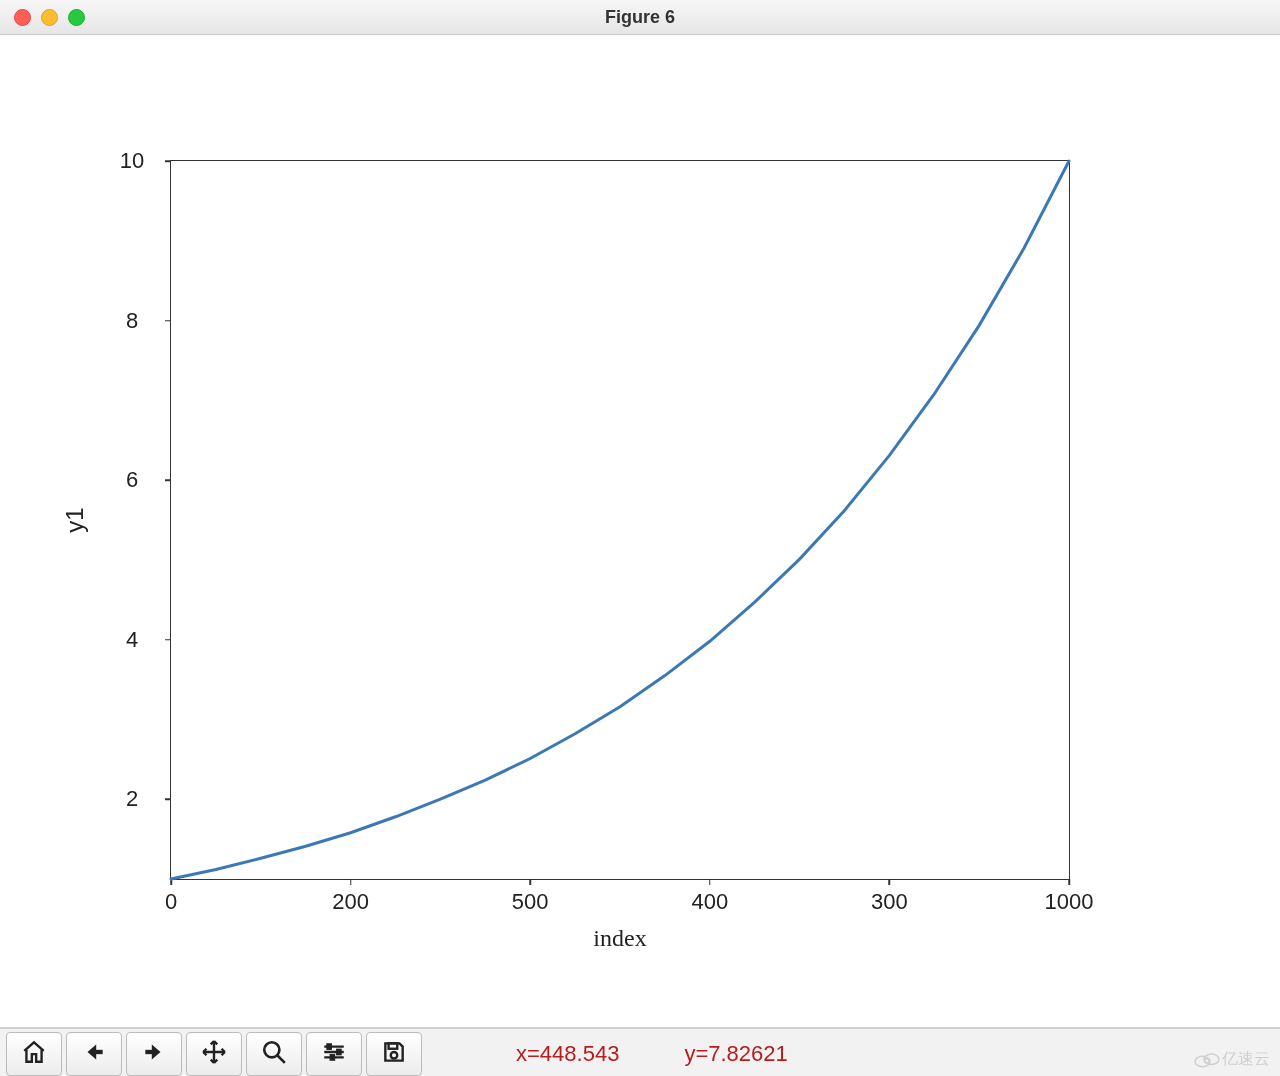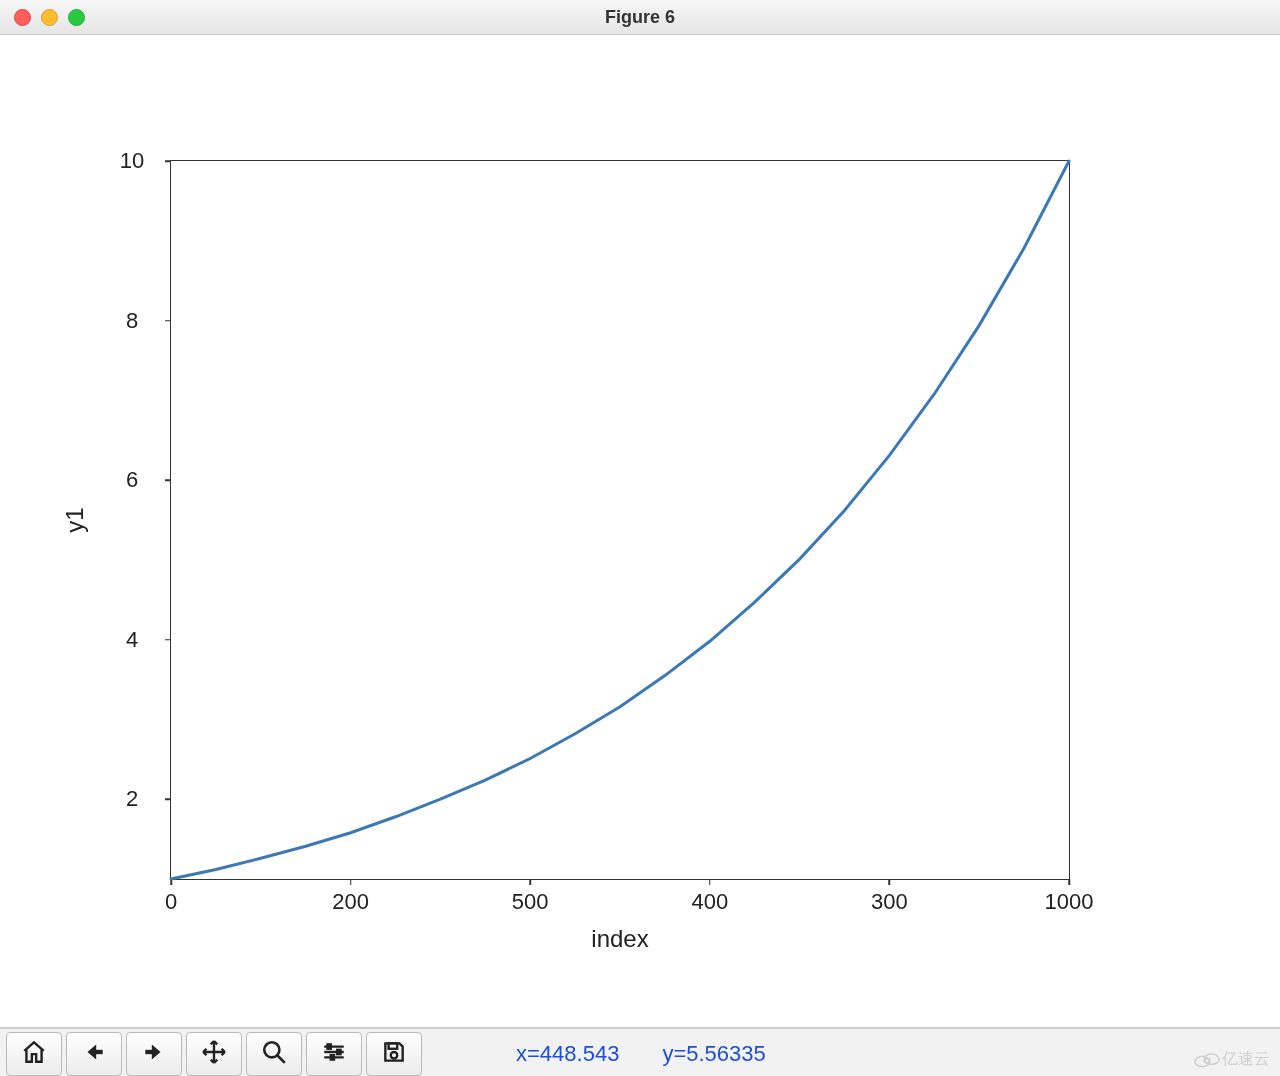--- a/index.html
+++ b/index.html
@@ -88,20 +88,21 @@
     font-size: 24px;
     color: #222;
   }
   .xlabel {
     position: absolute;
     left: 620px;
     top: 890px;
     transform: translateX(-50%);
     font-size: 24px;
     color: #222;
+    font-family: Liberation Serif, serif;
   }
   svg.curve {
     position: absolute;
     left: 0; top: 0;
     width: 100%;
     height: 100%;
     overflow: visible;
   }
   .toolbar {
     height: 50px;
@@ -121,23 +122,23 @@
     display: flex;
     align-items: center;
     justify-content: center;
     cursor: pointer;
     color: #222;
   }
   .tbtn svg { width: 26px; height: 26px; }
   .coords {
     margin-left: 90px;
     font-size: 22px;
-    color: #1d4ed8;
-    display: flex;
-    gap: 43px;
+    color: #b91c1c;
+    display: flex;
+    gap: 65px;
   }
   .watermark {
     position: absolute;
     right: 10px;
     bottom: 6px;
     font-size: 16px;
     color: #cfcfcf;
     display: flex;
     align-items: center;
   }
@@ -248,21 +249,21 @@
       <svg viewBox="0 0 24 24" fill="none" stroke="currentColor" stroke-width="2.2">
           <path d="M4 4 H17 L20 7 V20 H4 Z"></path>
           <rect x="7" y="4" width="8" height="5"></rect>
           <circle cx="12" cy="15" r="3"></circle>
         </svg>
     </span>
   </div>
 
   <div class="coords">
     <span>x=448.543</span>
-    <span>y=5.56335</span>
+    <span>y=7.82621</span>
   </div>
 
   <div class="watermark">
     <svg viewBox="0 0 40 24" fill="none" stroke="#cfcfcf" stroke-width="2">
         <ellipse cx="14" cy="14" rx="10" ry="7"></ellipse>
         <ellipse cx="26" cy="11" rx="10" ry="7"></ellipse>
         <circle cx="20" cy="13" r="3"></circle>
       </svg>
     <span>亿速云</span>
   </div>

